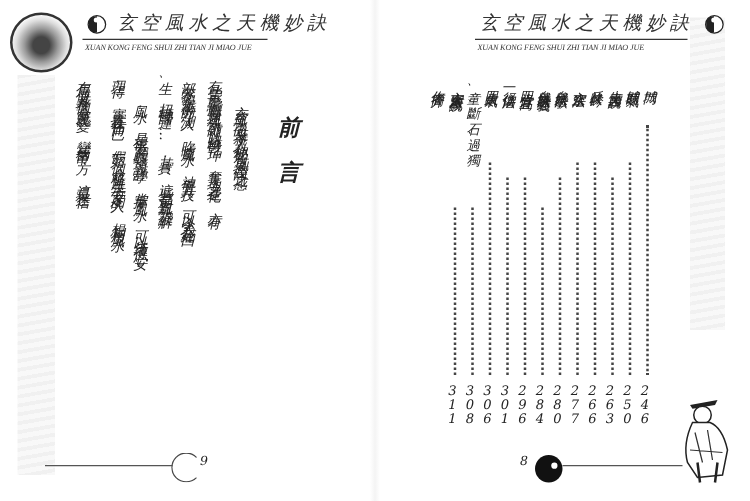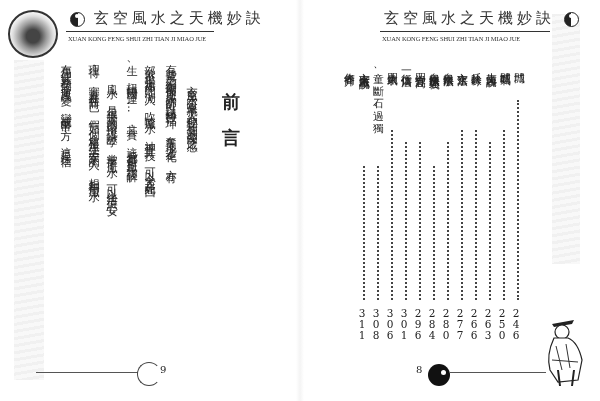--- a/index.html
+++ b/index.html
@@ -1,18 +1,18 @@
 <!DOCTYPE html>
 <html><head>
 <meta charset="utf-8">
 <style>
   html, body { margin:0; padding:0; }
   body { width:600px; height:401px; background:#fff; position:relative; overflow:hidden;
          font-family:"DejaVu Serif","Liberation Serif",serif; color:#222; }
-  .page { position:absolute; top:0; height:401px; width:300px; }
+  .page { position:absolute; top:0; height:401px; width:300px;font-style:italic; }
   .left { left:0; }
   .right { left:300px; }
   .gutter { position:absolute; left:296px; top:0; width:8px; height:401px; background:linear-gradient(90deg,#fff,#f4f4f4,#fff); }
   .hdr-title { position:absolute; font-size:15px; letter-spacing:4px; white-space:nowrap; color:#333; }
   .hdr-sub { position:absolute; font-size:6.5px; font-family:"Liberation Serif",serif; white-space:nowrap; letter-spacing:-0.1px; color:#333; }
   .hdr-rule { position:absolute; height:1px; background:#333; }
   .yy { display:inline-block; width:13px; height:13px; border-radius:50%; border:1px solid #222;
         background:linear-gradient(90deg,#222 50%,#fff 50%); vertical-align:middle; position:relative; }
   .yy::after { content:""; position:absolute; left:4px; top:1px; width:4px; height:4px; border-radius:50%; background:#fff; }
   .col { position:absolute; writing-mode:vertical-rl; font-size:11.2px; line-height:14px; letter-spacing:3.3px; white-space:nowrap; }

